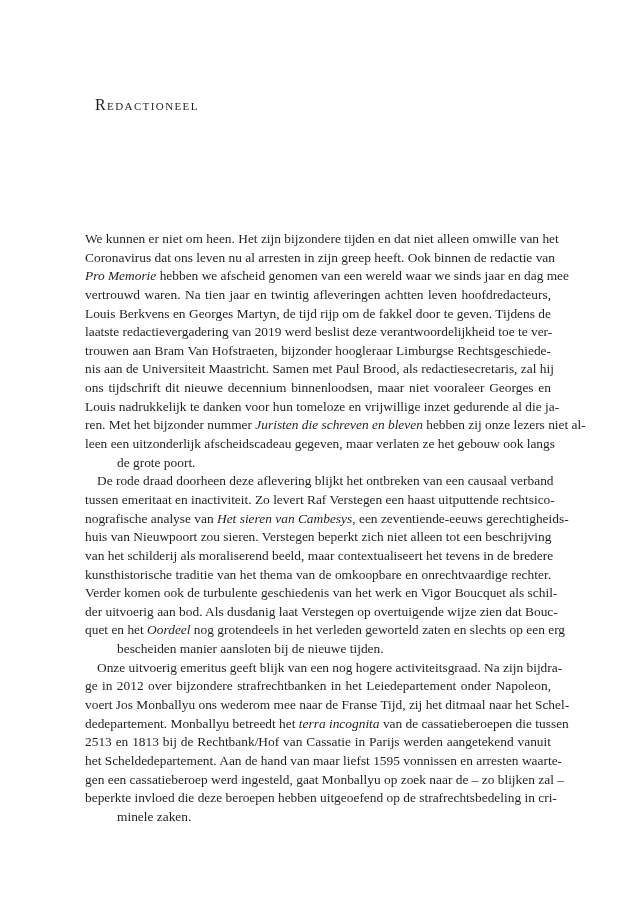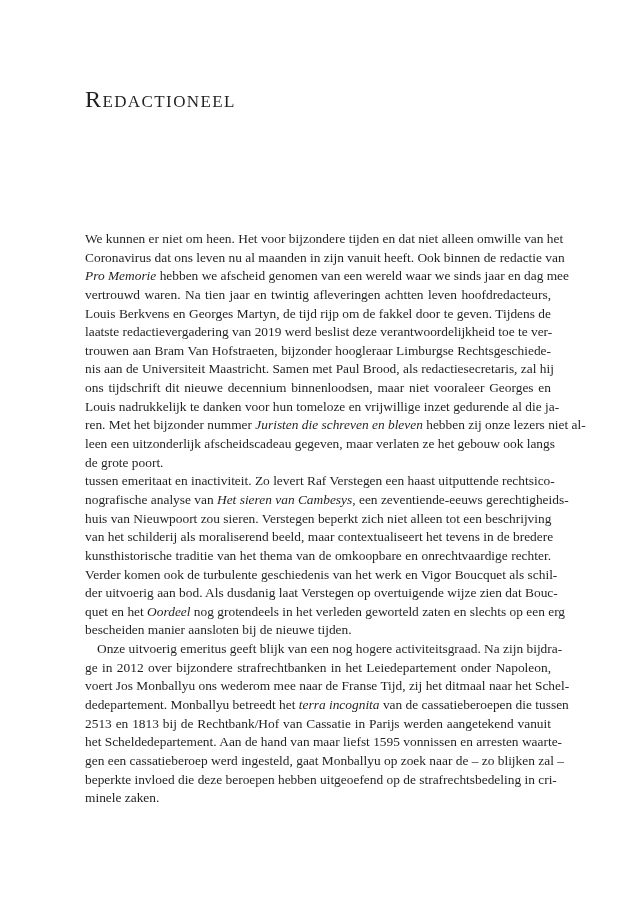--- a/index.html
+++ b/index.html
@@ -12,74 +12,76 @@
       height: 907px;
       position: relative;
       overflow: hidden;
       color: #231f20;
       font-family: "Liberation Serif", "DejaVu Serif", serif;
     }
     .page-heading {
       position: absolute;
       left: 85px;
       top: 86px;
-      font-size: 24px;
+      font-size: 16px;
       font-variant: small-caps;
       letter-spacing: 1.4px;
       font-weight: normal;
-      margin: 0;
+      margin: 10px;
       color: #231f20;
     }
     .body-text {
       position: absolute;
       left: 85px;
       top: 230px;
       width: 466px;
     }
     .line {
       display: block;
       height: 18.65px;
       line-height: 18.65px;
       font-size: 13.4px;
       white-space: nowrap;
       text-align: justify;
       text-align-last: justify;
     }
     .line.last {
       text-align-last: left;
+      margin-left: 32px;
     }
     .line.indent {
       padding-left: 12px;
     }
     .line i {
       font-style: italic;
     }
   </style>
 </head>
 <body>
 
 <h1 class="page-heading">Redactioneel</h1>
 
 <div class="body-text" id="body-text">
     <div>
-      <span class="line"><span>We kunnen er niet om heen. Het voor bijzondere tijden en dat niet alleen omwille van het</span></span>
-      <span class="line"><span>Coronavirus dat ons leven nu al maanden in zijn vanuit heeft. Ook binnen de redactie van</span></span>
+      <span class="line"><span>We kunnen er niet om heen. Het zijn bijzondere tijden en dat niet alleen omwille van het</span></span>
+      <span class="line"><span>Coronavirus dat ons leven nu al arresten in zijn greep heeft. Ook binnen de redactie van</span></span>
       <span class="line"><i>Pro Memorie</i><span> hebben we afscheid genomen van een wereld waar we sinds jaar en dag mee</span></span>
       <span class="line"><span>vertrouwd waren. Na tien jaar en twintig afleveringen achtten leven hoofdredacteurs,</span></span>
       <span class="line"><span>Louis Berkvens en Georges Martyn, de tijd rijp om de fakkel door te geven. Tijdens de</span></span>
       <span class="line"><span>laatste redactievergadering van 2019 werd beslist deze verantwoordelijkheid toe te ver-</span></span>
       <span class="line"><span>trouwen aan Bram Van Hofstraeten, bijzonder hoogleraar Limburgse Rechtsgeschiede-</span></span>
       <span class="line"><span>nis aan de Universiteit Maastricht. Samen met Paul Brood, als redactiesecretaris, zal hij</span></span>
       <span class="line"><span>ons tijdschrift dit nieuwe decennium binnenloodsen, maar niet vooraleer Georges en</span></span>
       <span class="line"><span>Louis nadrukkelijk te danken voor hun tomeloze en vrijwillige inzet gedurende al die ja-</span></span>
       <span class="line"><span>ren. Met het bijzonder nummer </span><i>Juristen die schreven en bleven</i><span> hebben zij onze lezers niet al-</span></span>
       <span class="line"><span>leen een uitzonderlijk afscheidscadeau gegeven, maar verlaten ze het gebouw ook langs</span></span>
       <span class="line last"><span>de grote poort.</span></span>
     </div>
     <div>
+      <span class="line indent"><span>De rode draad doorheen deze aflevering blijkt het ontbreken van een causaal verband</span></span>
       <span class="line"><span>tussen emeritaat en inactiviteit. Zo levert Raf Verstegen een haast uitputtende rechtsico-</span></span>
       <span class="line"><span>nografische analyse van </span><i>Het sieren van Cambesys</i><span>, een zeventiende-eeuws gerechtigheids-</span></span>
       <span class="line"><span>huis van Nieuwpoort zou sieren. Verstegen beperkt zich niet alleen tot een beschrijving</span></span>
       <span class="line"><span>van het schilderij als moraliserend beeld, maar contextualiseert het tevens in de bredere</span></span>
       <span class="line"><span>kunsthistorische traditie van het thema van de omkoopbare en onrechtvaardige rechter.</span></span>
       <span class="line"><span>Verder komen ook de turbulente geschiedenis van het werk en Vigor Boucquet als schil-</span></span>
       <span class="line"><span>der uitvoerig aan bod. Als dusdanig laat Verstegen op overtuigende wijze zien dat Bouc-</span></span>
       <span class="line"><span>quet en het </span><i>Oordeel</i><span> nog grotendeels in het verleden geworteld zaten en slechts op een erg</span></span>
       <span class="line last"><span>bescheiden manier aansloten bij de nieuwe tijden.</span></span>
     </div>

